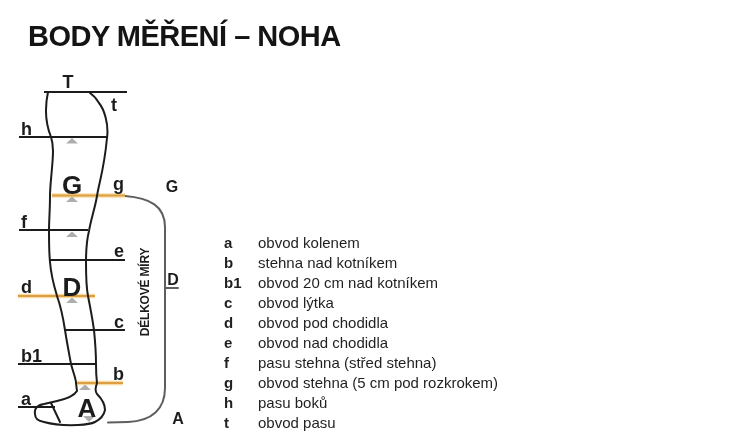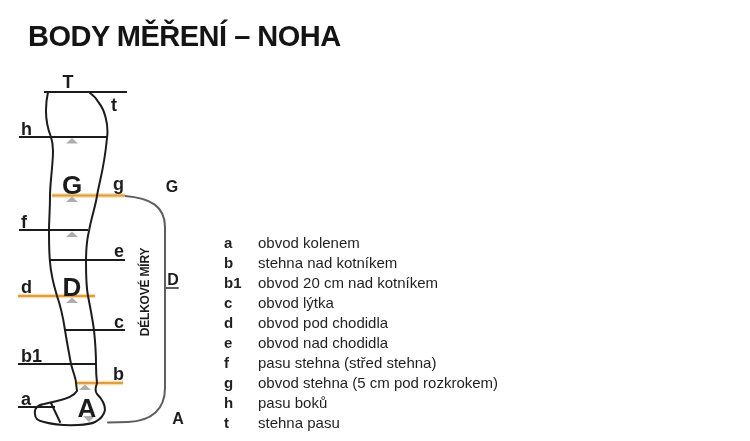--- a/index.html
+++ b/index.html
@@ -124,15 +124,15 @@
   <div class="lrow">
     <span class="lkey">g</span>
     <span class="ltext">obvod stehna (5 cm pod rozkrokem)</span>
   </div>
   <div class="lrow">
     <span class="lkey">h</span>
     <span class="ltext">pasu boků</span>
   </div>
   <div class="lrow">
     <span class="lkey">t</span>
-    <span class="ltext">stehna pasu</span>
+    <span class="ltext">obvod pasu</span>
   </div>
 </div>
 
 </body></html>

